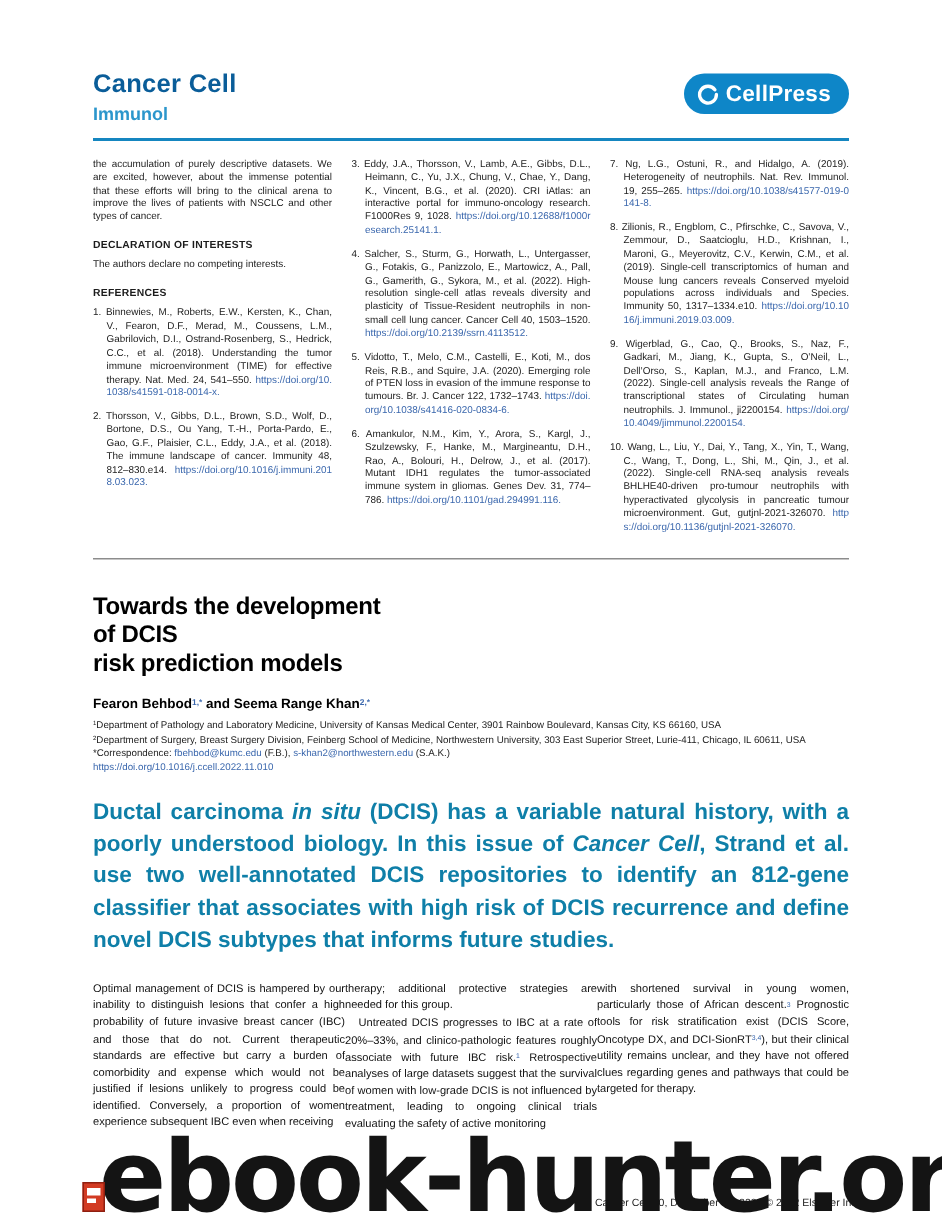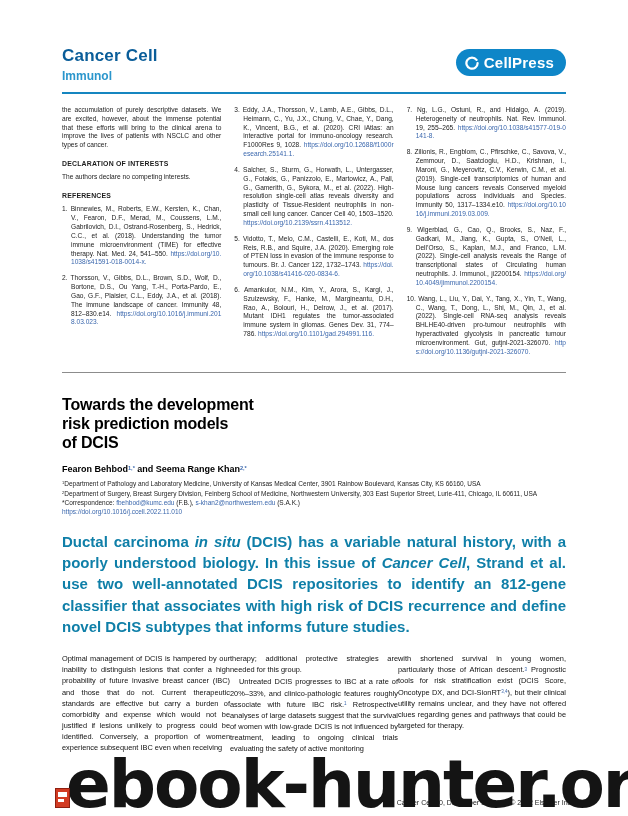--- a/index.html
+++ b/index.html
@@ -102,22 +102,22 @@
         <p class="ref"><span>8.</span> <span>Zilionis, R., Engblom, C., Pfirschke, C., Savova, V., Zemmour, D., Saatcioglu, H.D., Krishnan, I., Maroni, G., Meyerovitz, C.V., Kerwin, C.M., et al. (2019). Single-cell transcriptomics of human and Mouse lung cancers reveals Conserved myeloid populations across individuals and Species. Immunity 50, 1317–1334.e10.</span> <a class="link">https://doi.org/10.1016/j.immuni.2019.03.009.</a></p>
         <p class="ref"><span>9.</span> <span>Wigerblad, G., Cao, Q., Brooks, S., Naz, F., Gadkari, M., Jiang, K., Gupta, S., O’Neil, L., Dell’Orso, S., Kaplan, M.J., and Franco, L.M. (2022). Single-cell analysis reveals the Range of transcriptional states of Circulating human neutrophils. J. Immunol., ji2200154.</span> <a class="link">https://doi.org/10.4049/jimmunol.2200154.</a></p>
         <p class="ref"><span>10.</span> <span>Wang, L., Liu, Y., Dai, Y., Tang, X., Yin, T., Wang, C., Wang, T., Dong, L., Shi, M., Qin, J., et al. (2022). Single-cell RNA-seq analysis reveals BHLHE40-driven pro-tumour neutrophils with hyperactivated glycolysis in pancreatic tumour microenvironment. Gut, gutjnl-2021-326070.</span> <a class="link">https://doi.org/10.1136/gutjnl-2021-326070.</a></p>
       </div>
     </section>
 
     <div class="rule"></div>
 
     <h1 class="article-title">
         <span class="t-line">Towards the development</span>
+        <span class="t-line">of DCIS</span>
         <span class="t-line">risk prediction models</span>
-        <span class="t-line">of DCIS</span>
       </h1>
 
     <div class="authors"><span>Fearon Behbod</span><span class="sup blue">1,*</span><span> and </span><span>Seema Range Khan</span><span class="sup blue">2,*</span></div>
 
     <div class="affils">
       <span class="affil-line"><span class="sup">1</span><span>Department of Pathology and Laboratory Medicine, University of Kansas Medical Center, 3901 Rainbow Boulevard, Kansas City, KS 66160, USA</span></span>
       <span class="affil-line"><span class="sup">2</span><span>Department of Surgery, Breast Surgery Division, Feinberg School of Medicine, Northwestern University, 303 East Superior Street, Lurie-411, Chicago, IL 60611, USA</span></span>
       <span class="corr-line"><span>*Correspondence: </span><a class="link">fbehbod@kumc.edu</a><span> (F.B.), </span><a class="link">s-khan2@northwestern.edu</a><span> (S.A.K.)</span></span>
       <span class="doi-line"><a class="link">https://doi.org/10.1016/j.ccell.2022.11.010</a></span>
     </div>

